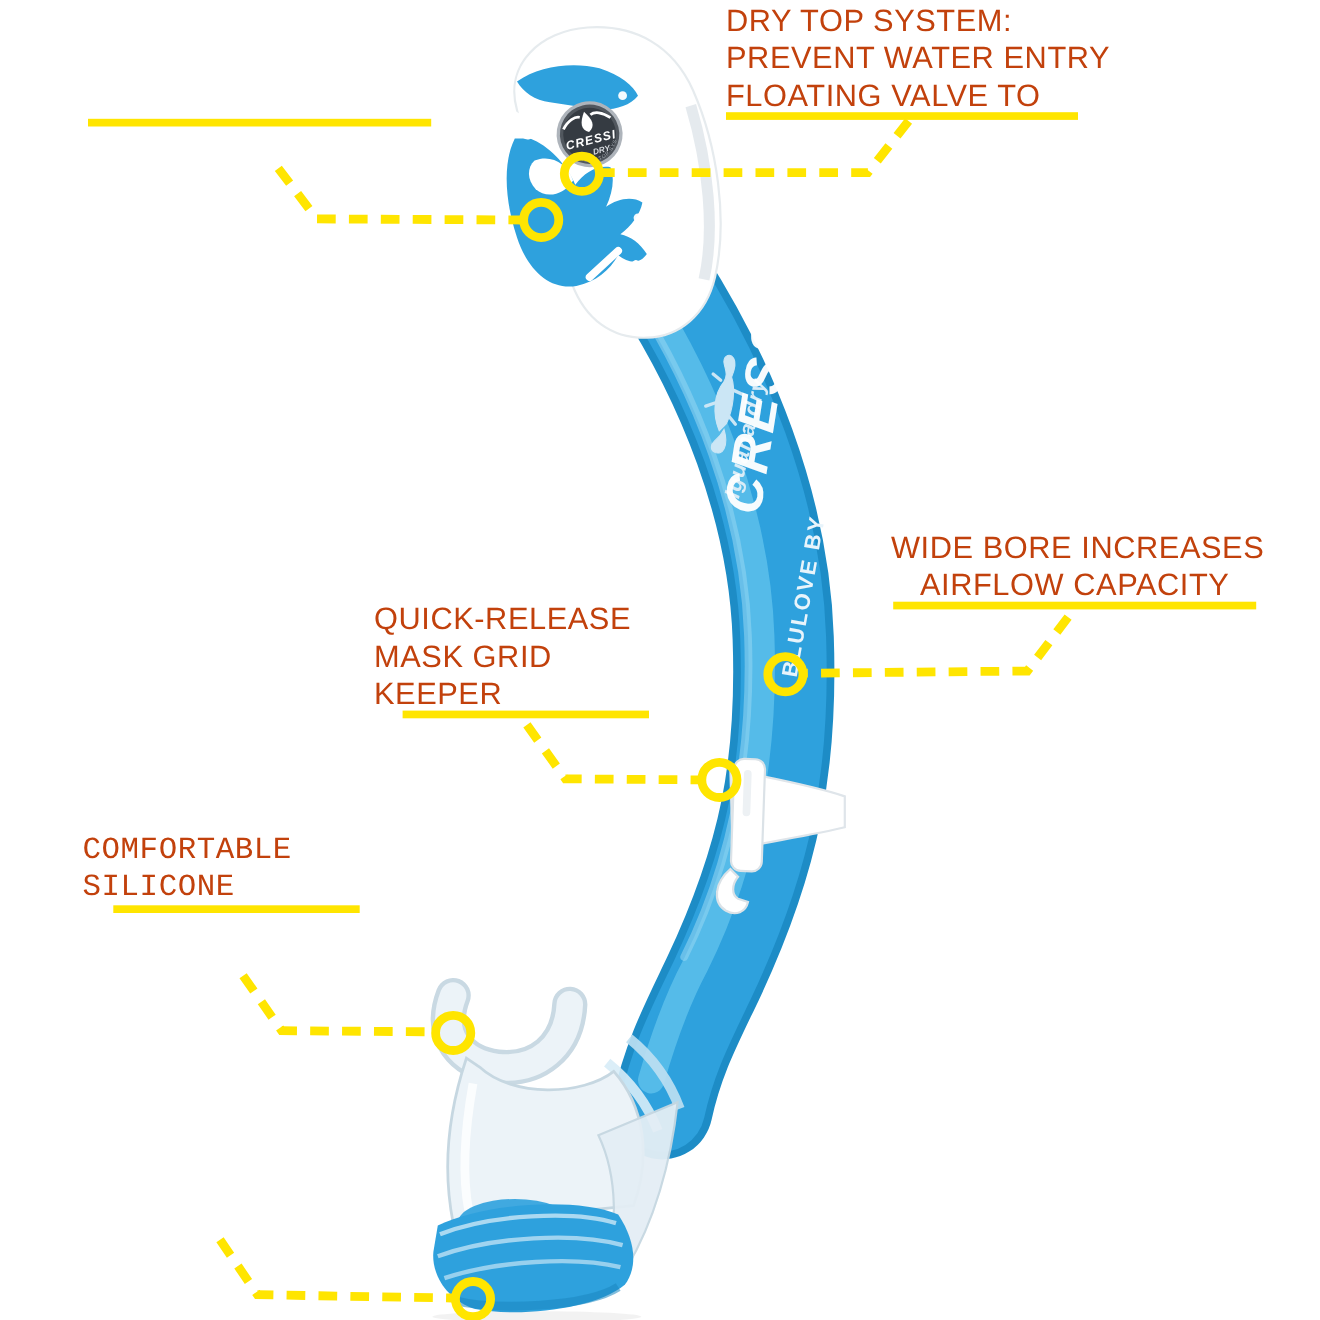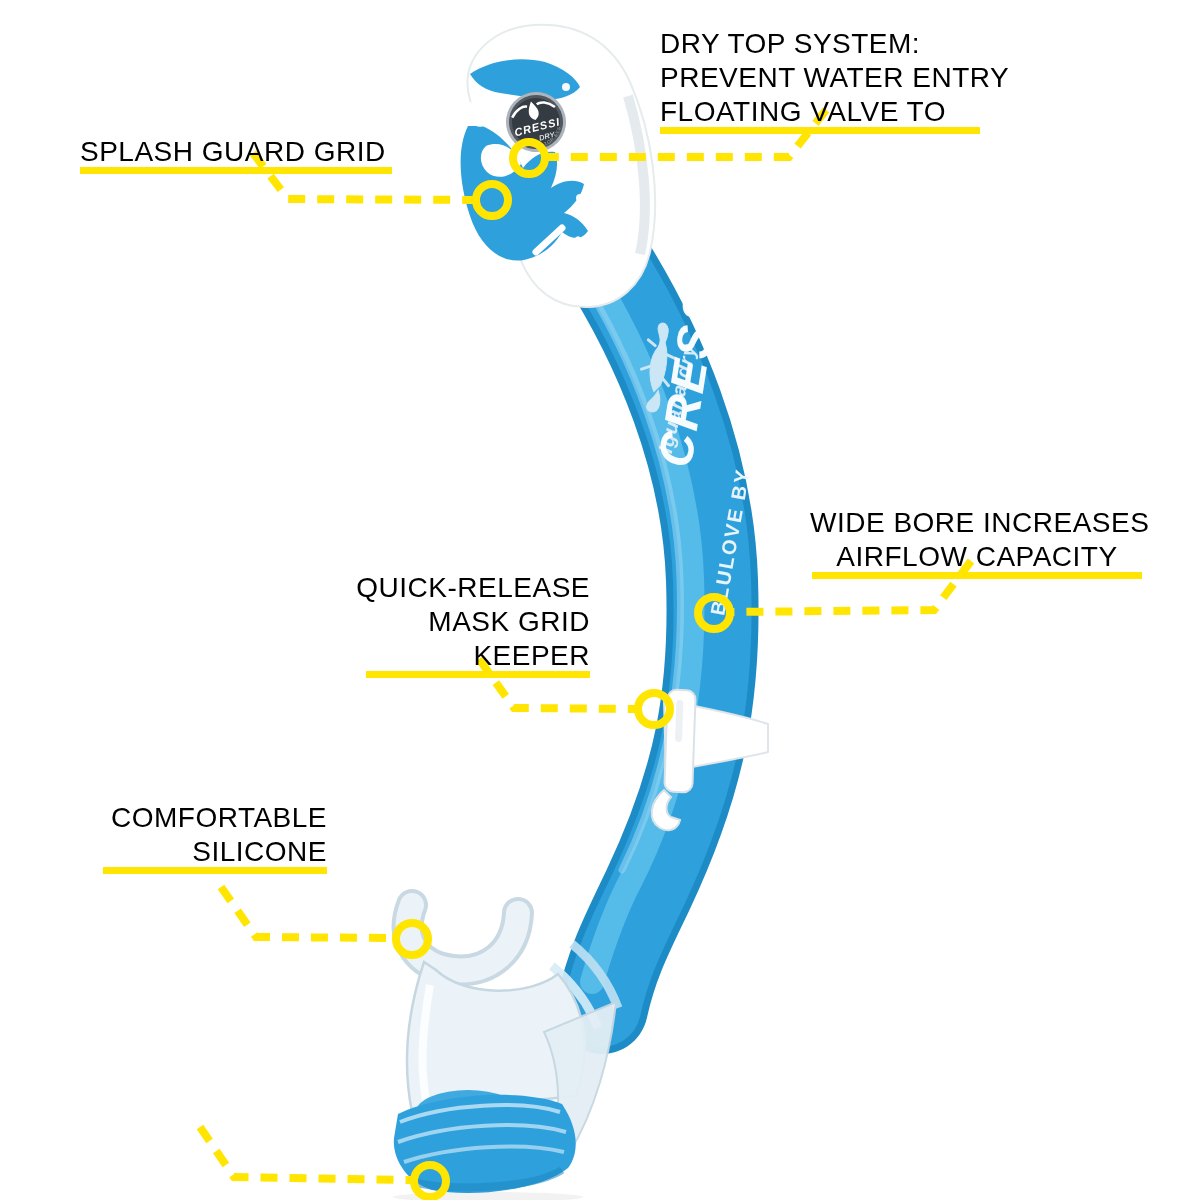--- a/index.html
+++ b/index.html
@@ -1,26 +1,26 @@
 <!DOCTYPE html>
 <html><head>
 <meta charset="utf-8">
 <style>
   html,body{margin:0;padding:0;background:#ffffff;}
   .canvas{
     position:relative;width:1200px;height:1200px;background:#ffffff;overflow:hidden;
     font-family:"Liberation Sans",sans-serif;
   }
   .callout{
-    position:absolute;color:#000000;font-size:28px;line-height:34px;
-    letter-spacing:.5px;white-space:nowrap;font-weight:400;margin-top:25px;
+    position:absolute;color:#c2410c;font-size:28px;line-height:34px;
+    letter-spacing:.5px;white-space:nowrap;font-weight:400;
   }
   .callout .ln{display:block;}
   .ul{height:7px;background:#ffe500;margin-top:-2px;}
-  .ta-r{text-align:right;}
+  .ta-r{text-align:left;}
   .ta-c{text-align:center;}
   .ml-auto{margin-left:auto;}
   svg text{font-family:"Liberation Sans",sans-serif;}
 </style>
 </head>
 <body>
 
 <div class="canvas">
 
   <svg width="1200" height="1200" viewBox="0 0 1200 1200" style="position:absolute;left:0;top:0;">
@@ -129,37 +129,36 @@
   </svg>
 
   <div class="callout" style="left:660px;top:2px;">
     <span class="ln">DRY TOP SYSTEM:</span>
     <span class="ln">PREVENT WATER ENTRY</span>
     <span class="ln">FLOATING VALVE TO</span>
     <div class="ul" style="width:320px;"></div>
   </div>
 
   <div class="callout" style="left:80px;top:110px;">
-    <span class="ln">SPLASH GUARD GRID</span>
     <div class="ul" style="width:312px;"></div>
   </div>
 
   <div class="callout ta-c" style="left:810px;top:481px;width:334px;">
     <span class="ln">WIDE BORE INCREASES</span>
     <span class="ln">AIRFLOW CAPACITY</span>
     <div class="ul" style="width:330px;margin-left:auto;margin-right:auto;"></div>
   </div>
 
   <div class="callout ta-r" style="left:340px;top:546px;width:250px;">
     <span class="ln">QUICK-RELEASE</span>
     <span class="ln">MASK GRID</span>
     <span class="ln">KEEPER</span>
     <div class="ul ml-auto" style="width:224px;"></div>
   </div>
 
-  <div class="callout ta-r" style="left:75px;top:776px;width:252px;">
+  <div class="callout ta-r" style="left:75px;top:757px;width:252px;font-family:Liberation Mono, monospace;">
     <span class="ln">COMFORTABLE</span>
     <span class="ln">SILICONE</span>
     <div class="ul ml-auto" style="width:224px;"></div>
   </div>
 
 
 </div>
 
 </body></html>

